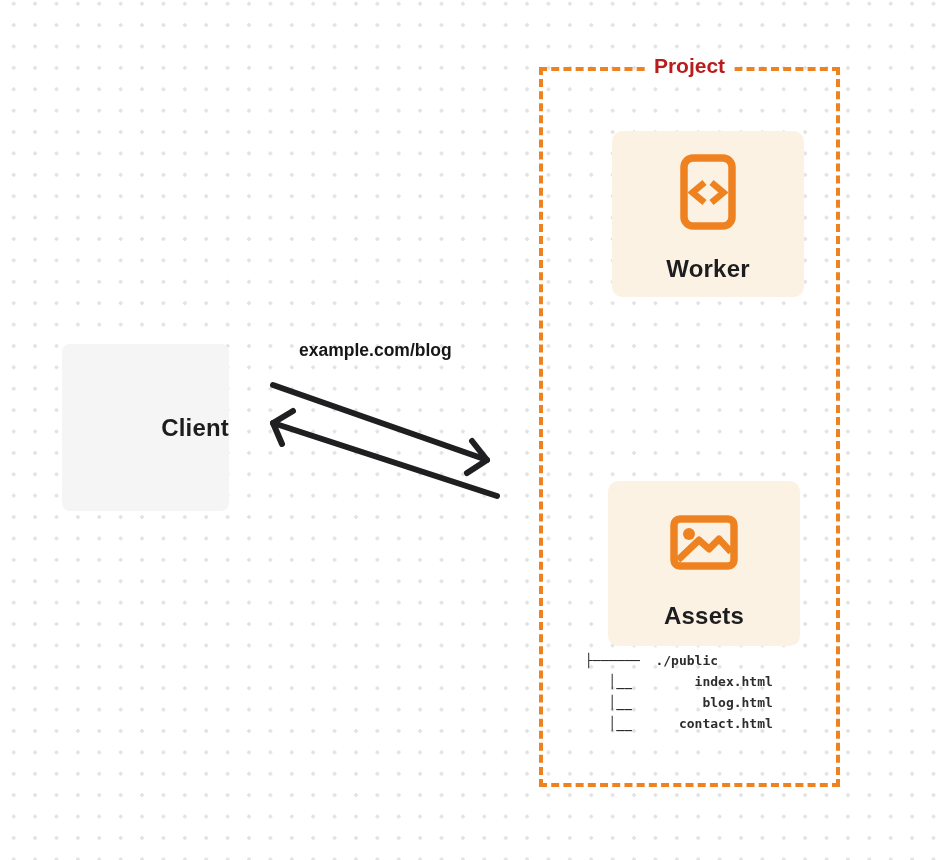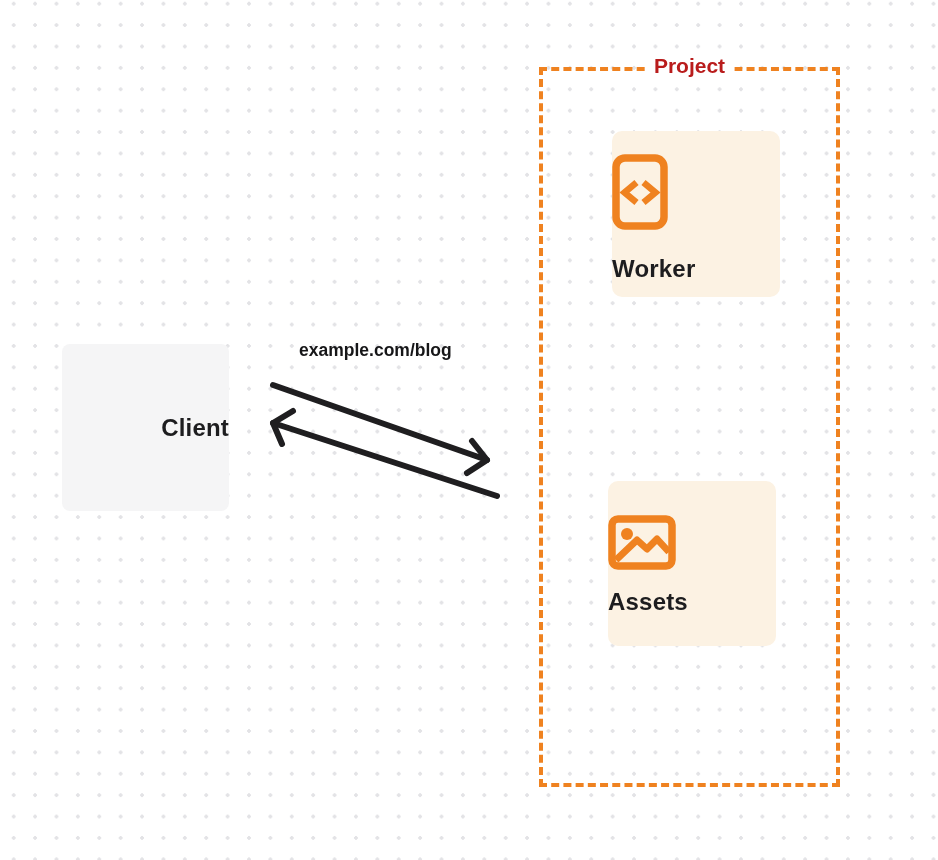--- a/index.html
+++ b/index.html
@@ -55,34 +55,34 @@
     top: -17px; left: 50%; transform: translateX(-50%);
     background: #ffffff;
     padding: 0 9px;
     font-size: 21px; font-weight: bold; color: #b91c1c;
     white-space: nowrap;
   }
 
   
   .card {
     position: absolute;
-    width: 168px; height: 166px;
+    width: 192px; height: 166px;
     background: #fcf2e3;
     border-radius: 10px;
-    display: flex; flex-direction: column; 
+    display: flex; flex-direction: column; align-items: center;
   }
   .card.worker { left: 69px; top: 60px; }
   .card.assets { left: 65px; top: 410px; height: 165px; }
   .card.worker svg { margin-top: 23px; }
   .card.assets svg { margin-top: 34px; }
   .card-label {
     font-size: 24px; font-weight: bold; color: #1d1d1f; letter-spacing: .2px;
   }
   .card.worker .card-label { margin-top: 25px; }
-  .card.assets .card-label { margin-top: 18px; }
+  .card.assets .card-label { margin-top: 32px; }
   .icon-stroke { stroke: #ef8220; fill: none; }
 
   
   .file-tree {
     position: absolute;
     left: 42px; top: 579px;
     font-family: "DejaVu Sans Mono", monospace;
     font-size: 13px; font-weight: bold;
     line-height: 21px;
     color: #2d2d2f;
@@ -121,15 +121,21 @@
 
     <div class="card assets">
       <svg width="68" height="55" viewBox="0 0 68 55">
         <rect class="icon-stroke" x="4" y="4" width="60" height="47" rx="6" stroke-width="7.5"></rect>
         <circle cx="19" cy="19" r="6" fill="#ef8220"></circle>
         <polyline class="icon-stroke" points="8,45 29,25 39,34 49,24 61,37" stroke-width="7" stroke-linejoin="round"></polyline>
       </svg>
       <span class="card-label">Assets</span>
     </div>
 
+    <div class="file-tree">
+      <div class="tree-line">├──────  ./public</div>
+      <div class="tree-line">   │__        index.html</div>
+      <div class="tree-line">   │__         blog.html</div>
+      <div class="tree-line">   │__      contact.html</div>
+    </div>
   </div>
 
 </div>
 
 </body></html>

